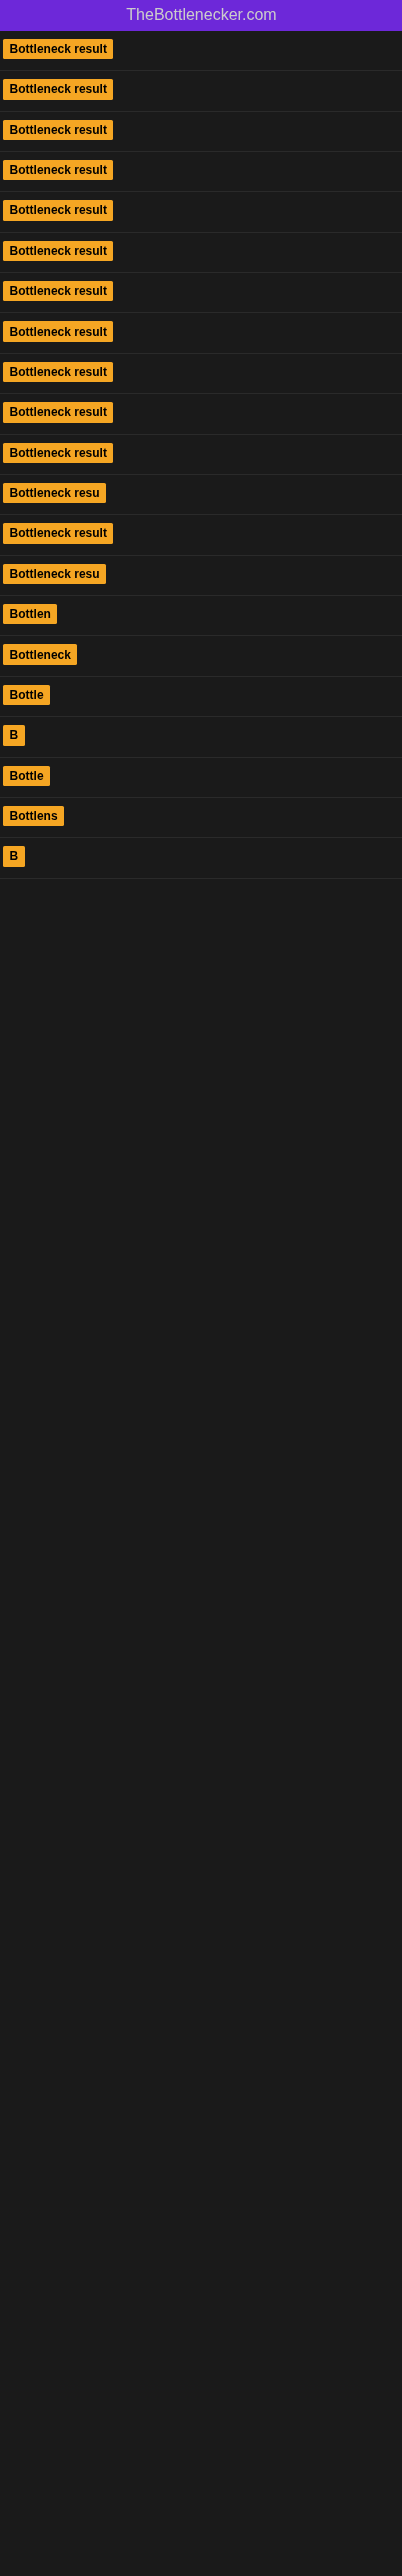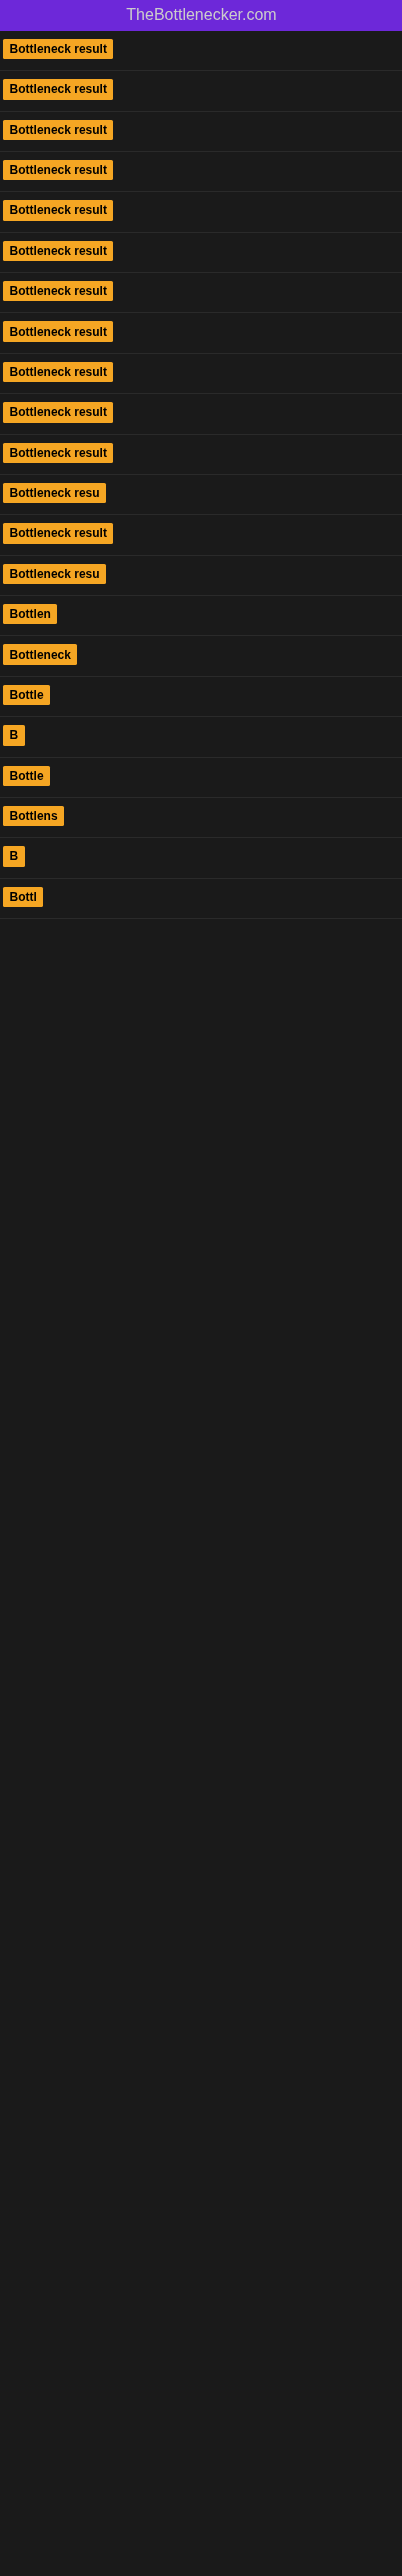--- a/index.html
+++ b/index.html
@@ -63,15 +63,14 @@
     <div class="result-row"><span class="bottleneck-badge">Bottleneck resu</span></div>
     <div class="result-row"><span class="bottleneck-badge">Bottleneck result</span></div>
     <div class="result-row"><span class="bottleneck-badge">Bottleneck resu</span></div>
     <div class="result-row"><span class="bottleneck-badge">Bottlen</span></div>
     <div class="result-row"><span class="bottleneck-badge">Bottleneck</span></div>
     <div class="result-row"><span class="bottleneck-badge">Bottle</span></div>
     <div class="result-row"><span class="bottleneck-badge">B</span></div>
     <div class="result-row"><span class="bottleneck-badge">Bottle</span></div>
     <div class="result-row"><span class="bottleneck-badge">Bottlens</span></div>
     <div class="result-row"><span class="bottleneck-badge">B</span></div>
-    <div class="result-row"><span class="bottleneck-badge">Bottl</span></div>
   </div>
 
 
 </body></html>

